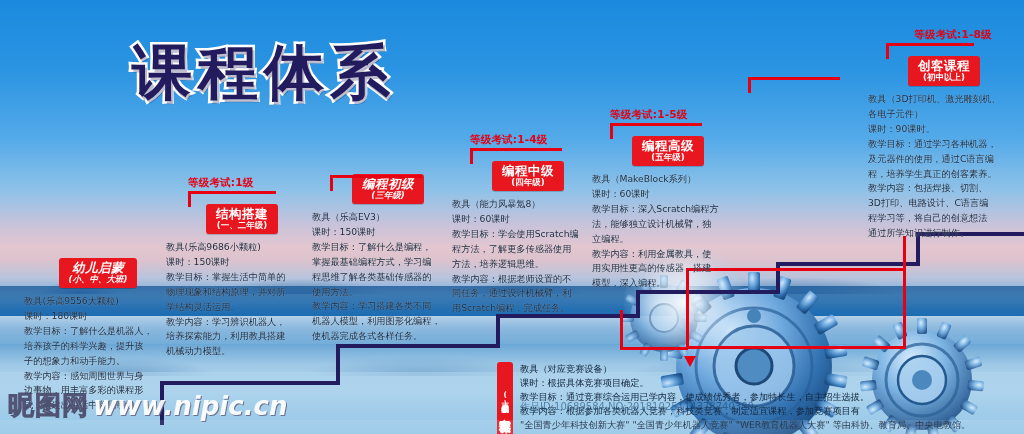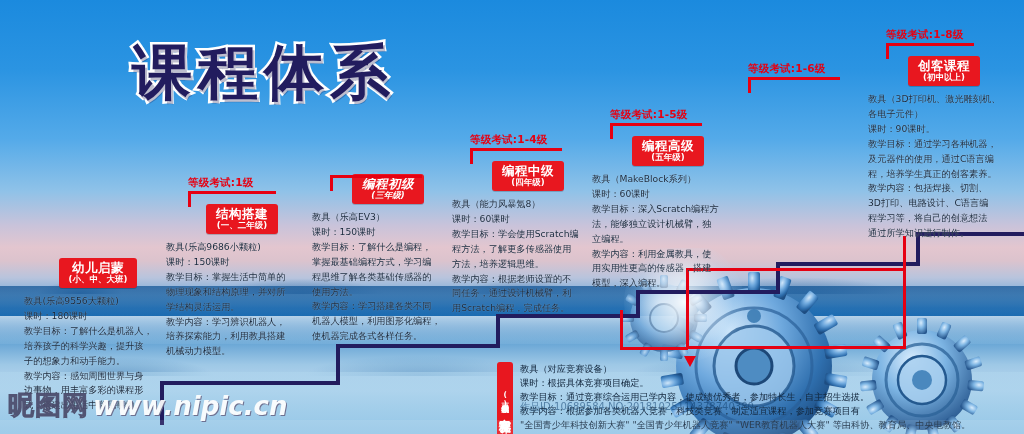--- a/index.html
+++ b/index.html
@@ -244,21 +244,21 @@
   <div class="ln red" style="left:903px;top:236px;width:3px;height:113px;"></div>
   <div class="ln red" style="left:686px;top:346px;width:220px;height:3px;"></div>
   <div class="ln red" style="left:686px;top:268px;width:3px;height:81px;"></div>
   <div class="ln red" style="left:686px;top:268px;width:218px;height:3px;"></div>
   <div class="ln red" style="left:620px;top:310px;width:3px;height:40px;"></div>
   <div class="ln red" style="left:620px;top:347px;width:68px;height:3px;"></div>
   <div id="arrow"></div>
 
   <div class="col" style="left:24px;top:258px;width:148px;">
     <div class="grade" style="height:0;"></div>
-    <div style="text-align:center;">
+    <div style="text-align:center;font-style:italic;">
       <div class="tag">
         <span class="t1">幼儿启蒙</span>
         <span class="t2">(小、中、大班)</span>
       </div>
     </div>
     <div class="body" style="margin-top:6px;">教具(乐高9556大颗粒)
 课时：180课时
 教学目标：了解什么是机器人，
 培养孩子的科学兴趣，提升孩
 子的想象力和动手能力。
@@ -341,27 +341,26 @@
 课时：60课时
 教学目标：深入Scratch编程方
 法，能够独立设计机械臂，独
 立编程。
 教学内容：利用金属教具，使
 用实用性更高的传感器，搭建
 模型，深入编程。</div>
   </div>
 
   <div class="col" style="left:730px;top:62px;width:152px;">
-    <div class="grade" style="margin-left:18px;">等级考试:1-6级</div>
     <div class="ln red" style="left:18px;top:15px;width:92px;height:3px;"></div>
     <div class="ln red" style="left:18px;top:15px;width:3px;height:16px;"></div>
   </div>
 
   <div class="col" style="left:868px;top:28px;width:152px;">
-    <div class="grade" style="margin-left:18px;">等级考试:1-8级</div>
+    <div class="grade" style="margin-left:18px;text-align:center;">等级考试:1-8级</div>
     <div class="ln red" style="left:18px;top:15px;width:88px;height:3px;"></div>
     <div class="ln red" style="left:18px;top:15px;width:3px;height:16px;"></div>
     <div style="text-align:center;margin-top:14px;">
       <div class="tag">
         <span class="t1">创客课程</span>
         <span class="t2">(初中以上)</span>
       </div>
     </div>
     <div class="body" style="margin-top:6px;">教具（3D打印机、激光雕刻机、
 各电子元件）

